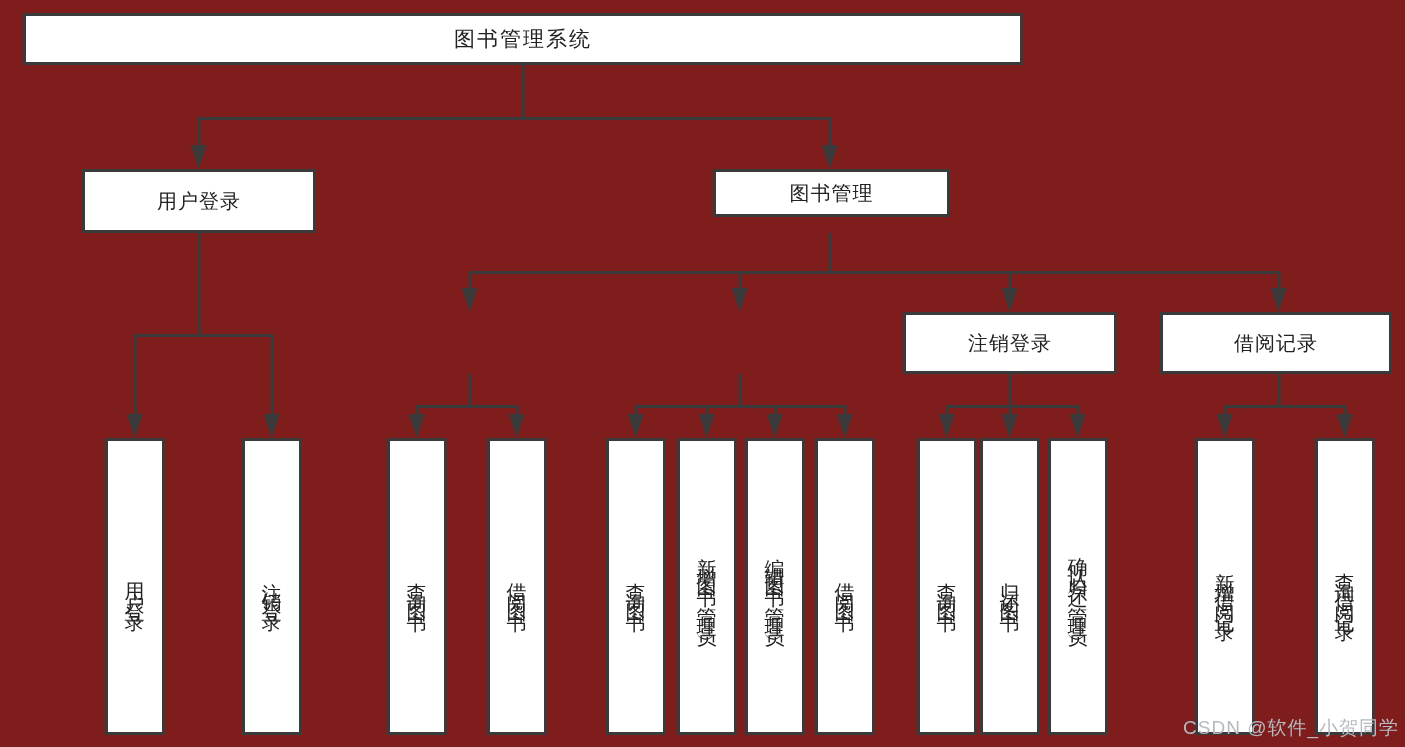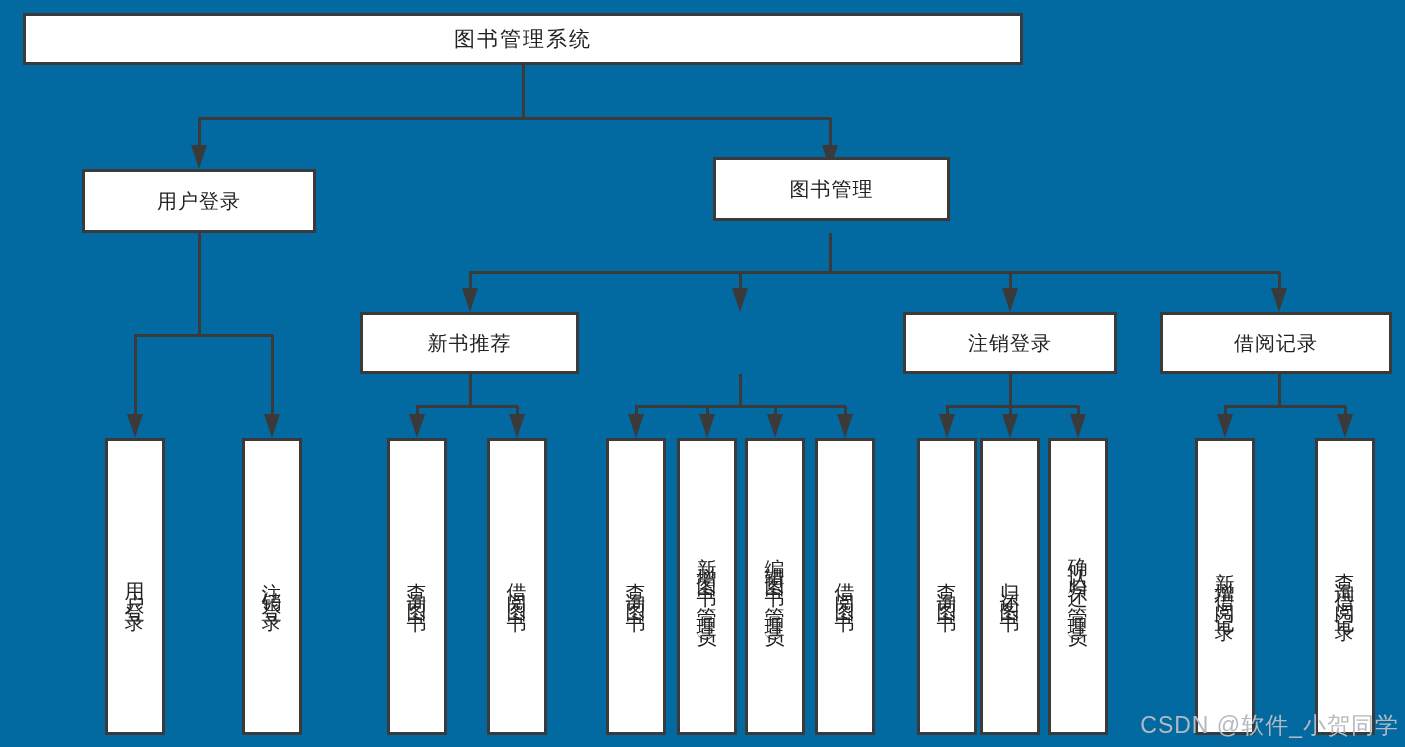--- a/index.html
+++ b/index.html
@@ -1,19 +1,19 @@
 <!DOCTYPE html>
 <html><head>
 <meta charset="utf-8">
 <style>
   html,body{margin:0;padding:0;background:#ffffff;}
   .canvas{
     position:relative;
     width:1405px;height:747px;
-    background:#0369a1;
+    background:#7f1d1d;
     overflow:hidden;
     font-family:"Liberation Sans","DejaVu Sans",sans-serif;
   }
   .box{
     position:absolute;
     box-sizing:border-box;
     border:3px solid #3a3a3a;
     background:#ffffff;
     display:flex;
     align-items:center;
@@ -38,37 +38,36 @@
   .hline{height:3px;}
   .arrow{
     position:absolute;width:0;height:0;z-index:1;
     border-left:8px solid transparent;
     border-right:8px solid transparent;
     border-top:24px solid #3a3a3a;
   }
   .watermark{
     position:absolute;
     right:6px;bottom:6px;
-    font-size:23px;
+    font-size:19px;
     color:#b5bac0;
     letter-spacing:1px;
     z-index:3;
   }
 </style>
 </head>
 <body>
 
 <div class="canvas">
 
   <div class="box root" style="left:23px;top:13px;width:1000px;height:52px">图书管理系统</div>
 
   <div class="box" style="left:82px;top:169px;width:234px;height:64px">用户登录</div>
-  <div class="box" style="left:713px;top:157px;width:237px;height:64px">图书管理</div>
+  <div class="box" style="left:713px;top:169px;width:237px;height:48px">图书管理</div>
 
-  <div class="box" style="left:360px;top:312px;width:219px;height:62px">新书推荐</div>
   <div class="box" style="left:903px;top:312px;width:214px;height:62px">注销登录</div>
   <div class="box" style="left:1160px;top:312px;width:232px;height:62px">借阅记录</div>
 
   <div class="box leaf" style="left:105px">
     <span class="vtext">用户登录</span>
   </div>
   <div class="box leaf" style="left:242px">
     <span class="vtext">注销登录</span>
   </div>
 

